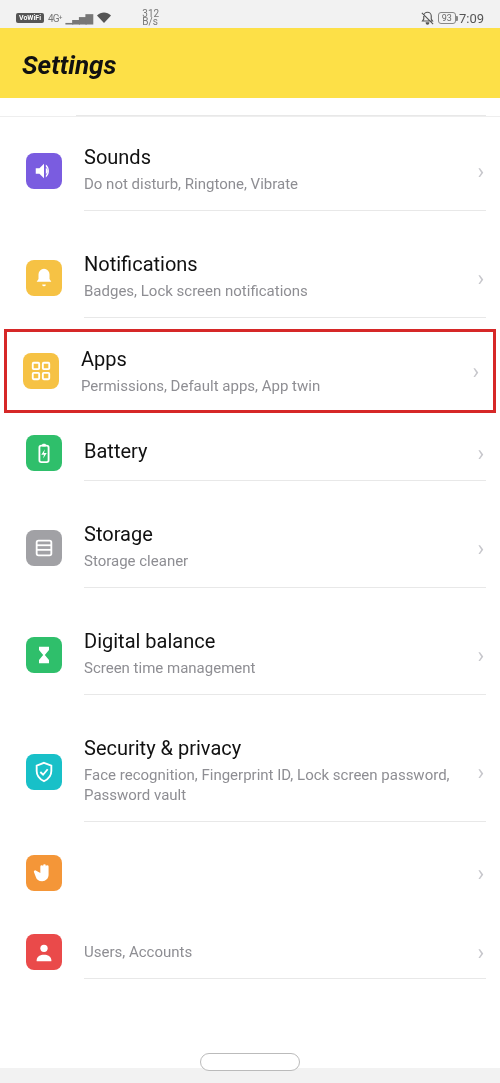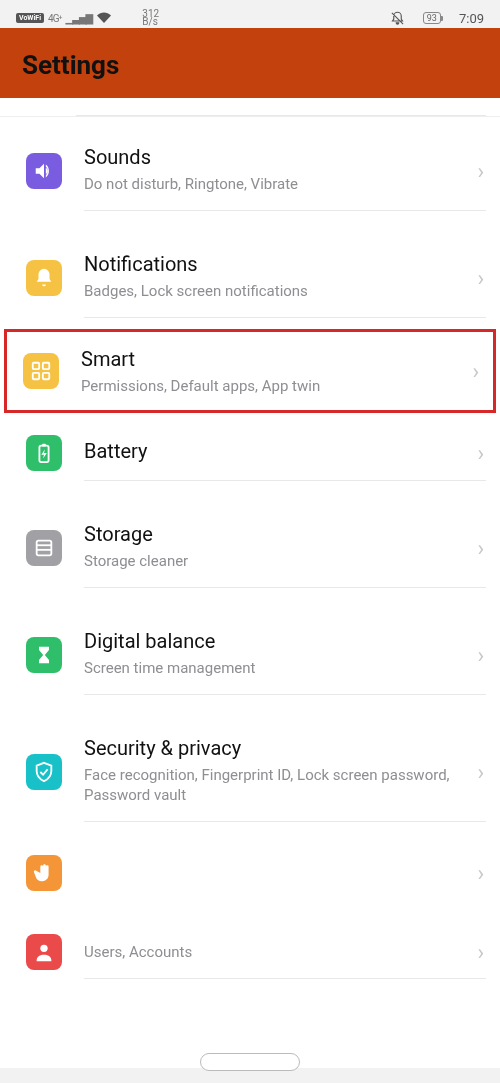--- a/index.html
+++ b/index.html
@@ -14,41 +14,42 @@
   .status-bar {
     height: 28px;
     display: flex;
     justify-content: space-between;
     align-items: center;
     padding: 8px 16px 0;
     font-size: 11px;
     color: #555;
   }
   .status-left { display: flex; align-items: center; gap: 4px; }
-  .status-right { display: flex; align-items: center; gap: 18px; }
+  .status-right { display: flex; align-items: center; gap: 3px; }
   .vowifi {
     background: #555; color: #fff; font-size: 7px; font-weight: bold;
     padding: 1px 3px; border-radius: 2px;
   }
   .signal { font-size: 10px; letter-spacing: -1px; color: #777; }
   .wifi { font-size: 13px; color: #555; }
   .datarate { font-size: 10px; line-height: 8px; color: #777; margin-left: 26px; }
   .bell-off { font-size: 14px; color: #555; }
   .battery-pill {
     border: 1px solid #888; border-radius: 3px; padding: 0 3px;
     font-size: 9px; color: #666; position: relative;
   }
   .battery-pill::after {
     content: ""; position: absolute; right: -3px; top: 3px;
     width: 2px; height: 5px; background: #888; border-radius: 0 1px 1px 0;
   }
   .clock { font-size: 13px; color: #555; }
   .header {
     padding: 22px 22px 18px;
-    background: #c2410c;
+    background: #fde047;
+    font-style: italic;
   }
   .header h1 { font-size: 26px; font-weight: 700; color: #111; }
   .list {
     background: #fff;
     border-top: 1px solid #eee;
   }
   .row {
     display: flex;
     align-items: center;
     padding: 13px 14px 13px 18px;
@@ -177,21 +178,21 @@
   <div class="row highlight">
     <div class="icon-box c-yellow">
       <svg width="22" height="22" viewBox="0 0 24 24" fill="none" stroke="#fff" stroke-width="2">
           <rect x="3" y="3" width="7" height="7" rx="1"></rect>
           <rect x="14" y="3" width="7" height="7" rx="1"></rect>
           <rect x="3" y="14" width="7" height="7" rx="1"></rect>
           <rect x="14" y="14" width="7" height="7" rx="1"></rect>
         </svg>
     </div>
     <div class="row-body">
-      <div class="row-title">Smart</div>
+      <div class="row-title">Apps</div>
       <div class="row-sub">Permissions, Default apps, App twin</div>
     </div>
     <span class="chevron">›</span>
   </div>
 
   <div class="row">
     <div class="icon-box c-green">
       <svg width="22" height="22" viewBox="0 0 24 24" fill="#fff">
           <rect x="7" y="4" width="10" height="18" rx="2" fill="none" stroke="#fff" stroke-width="2"></rect>
           <rect x="10" y="2" width="4" height="3" rx="1"></rect>

